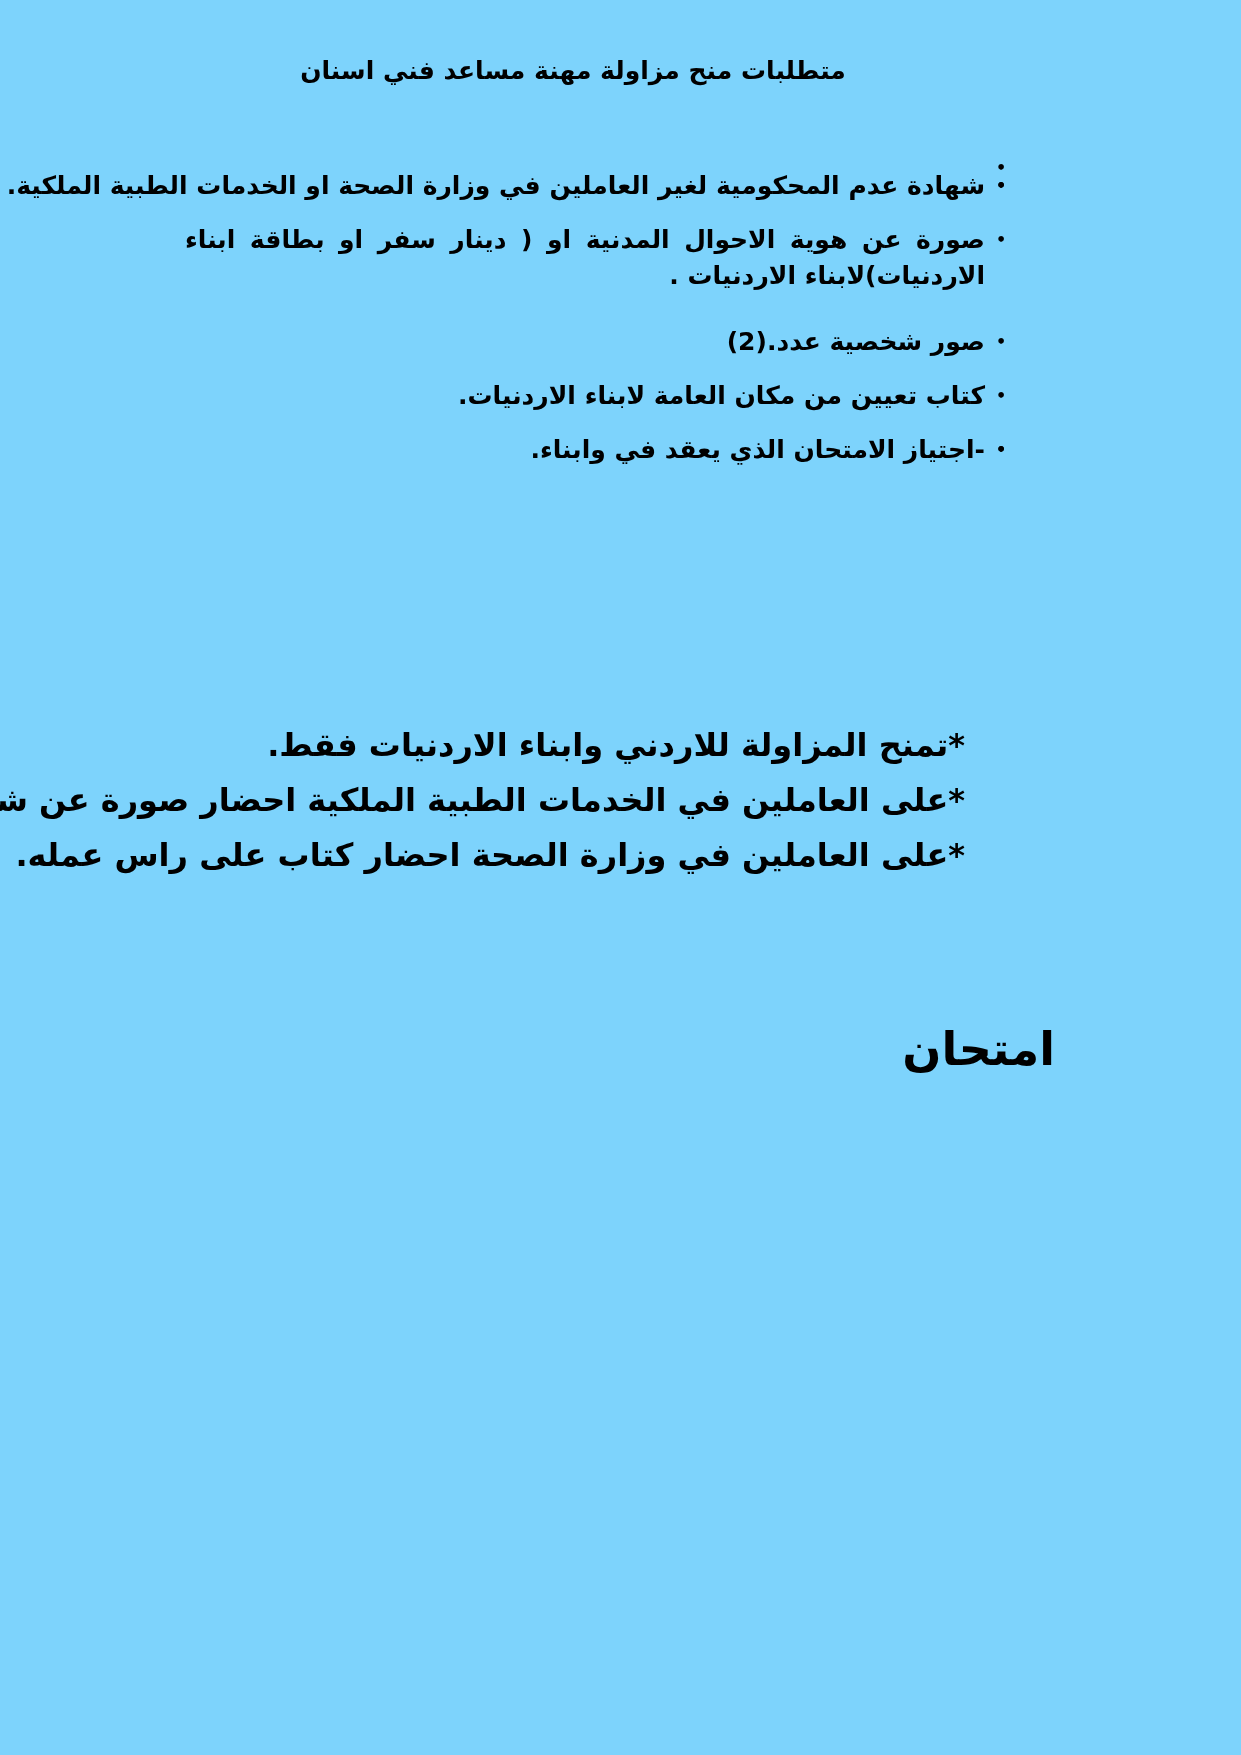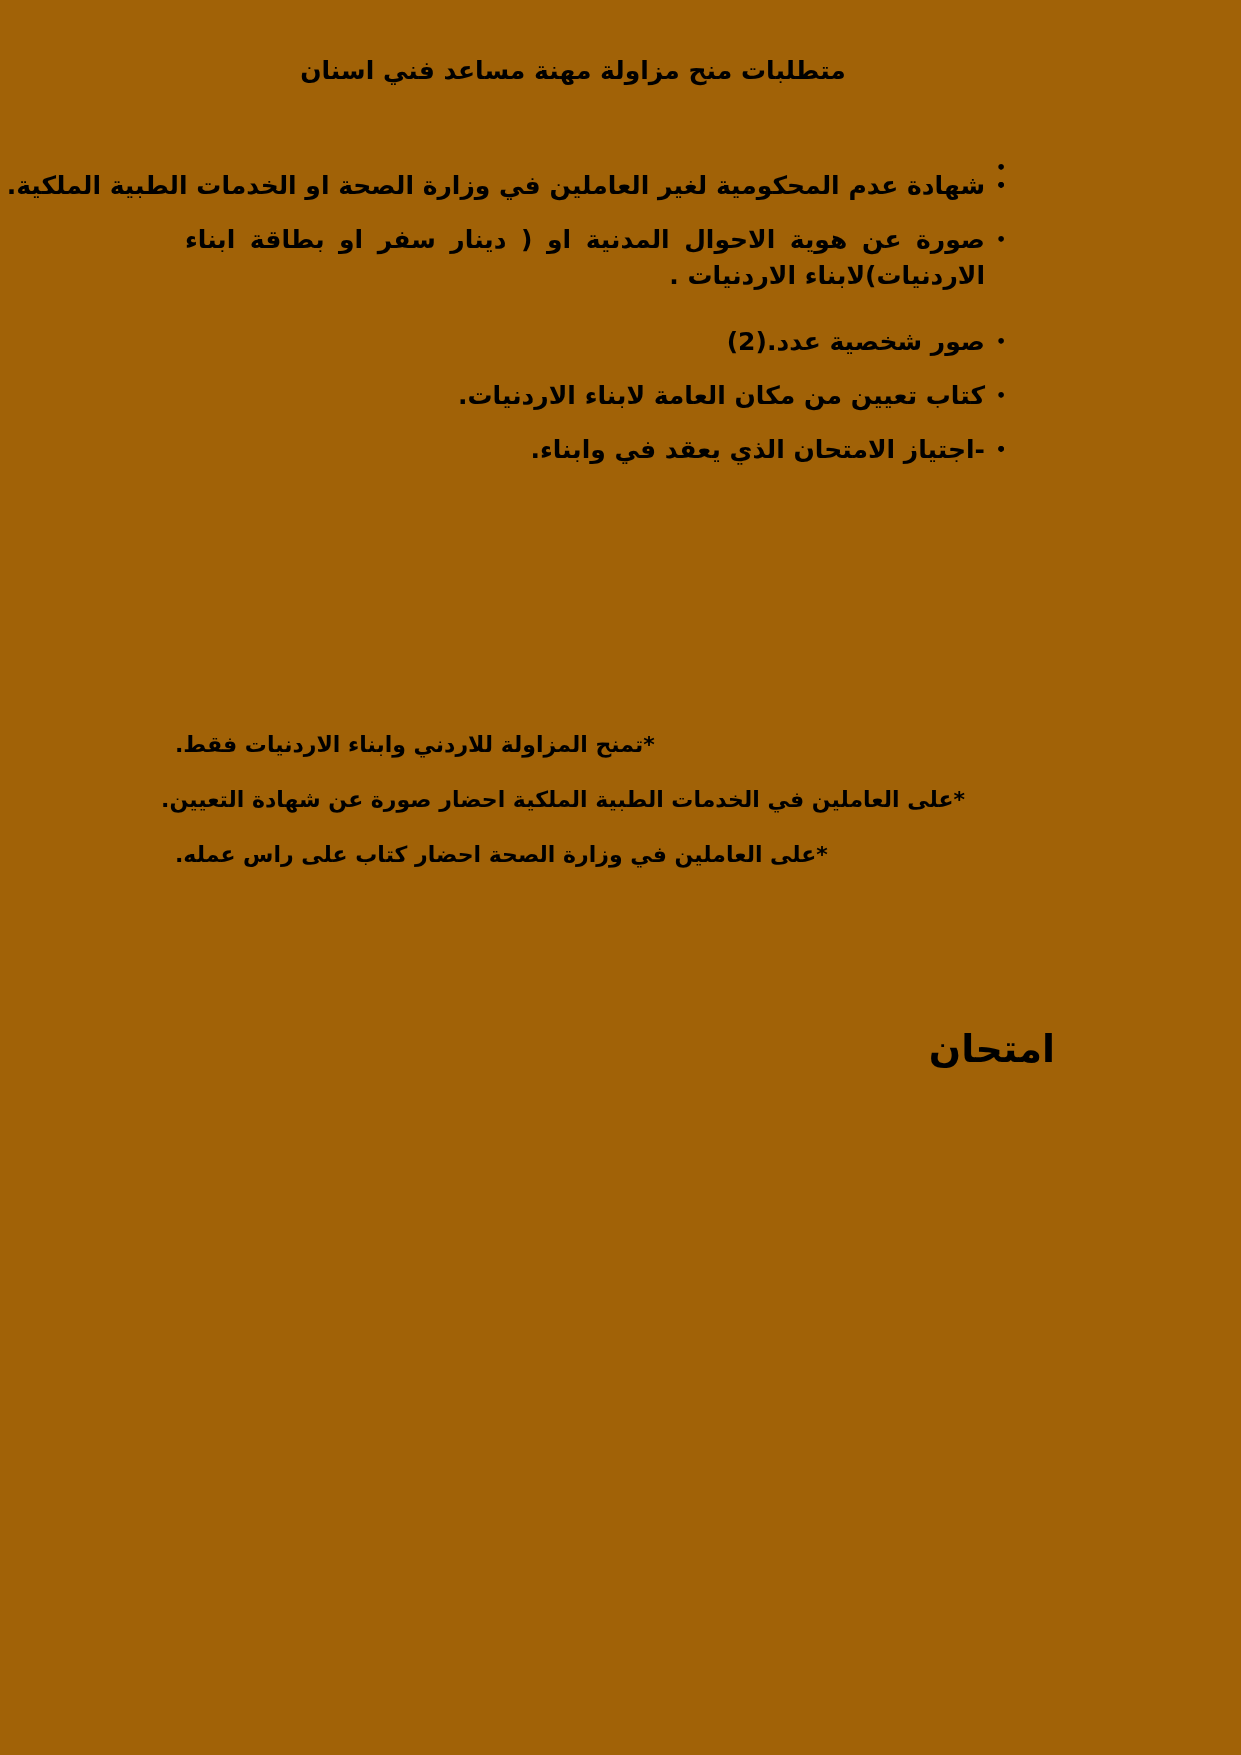--- a/index.html
+++ b/index.html
@@ -1,21 +1,21 @@
 <!DOCTYPE html>
 <html lang="ar" dir="rtl"><head>
 <meta charset="utf-8">
 <style>
   * { margin: 0; padding: 0; box-sizing: border-box; }
   html, body { background: #ffffff; }
   .page {
     position: relative;
     width: 1241px;
     height: 1755px;
-    background: #a16207;
+    background: #7dd3fc;
     color: #000000;
     direction: rtl;
     font-family: "DejaVu Sans", "Liberation Sans", sans-serif;
     font-weight: bold;
     overflow: hidden;
   }
   .doc-title {
     position: absolute;
     top: 52px;
     left: 0;
@@ -54,31 +54,31 @@
     line-height: 36px;
     text-align: center;
   }
   .notes {
     position: absolute;
     top: 727px;
     right: 276px;
     width: 790px;
   }
   .note {
-    font-size: 22px;
+    font-size: 32px;
     line-height: 36px;
     margin-bottom: 19px;
-    text-align: left;
+    text-align: right;
     white-space: nowrap;
   }
   .section-heading {
     position: absolute;
     top: 1025px;
     right: 186px;
-    font-size: 38px;
+    font-size: 46px;
     line-height: 48px;
     font-weight: bold;
     text-align: left;
   }
 </style>
 </head>
 <body>
 
 <div class="page">
 

